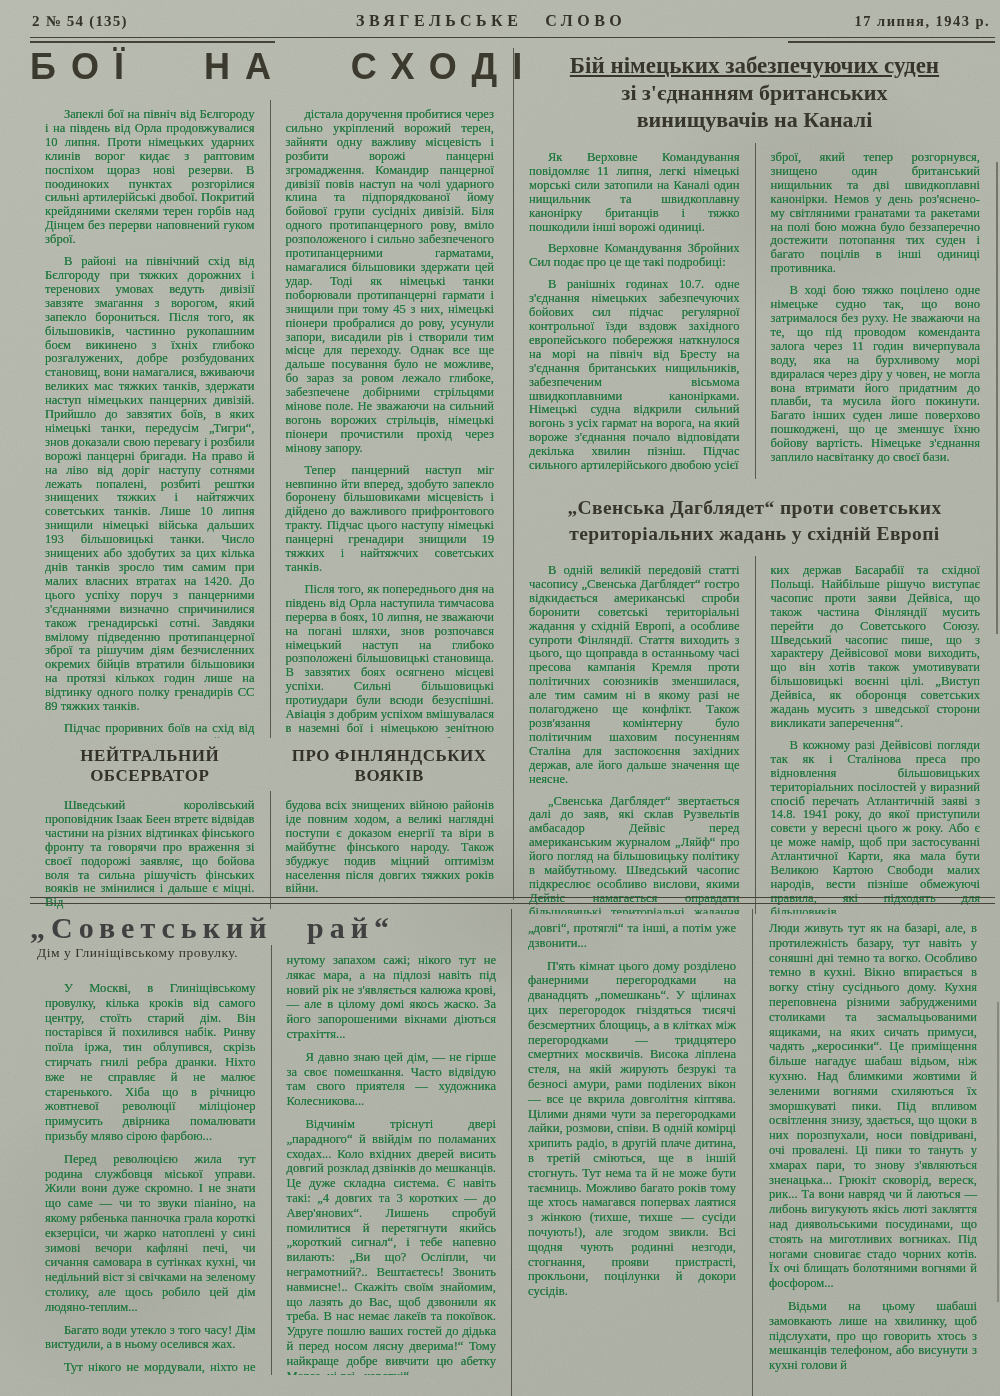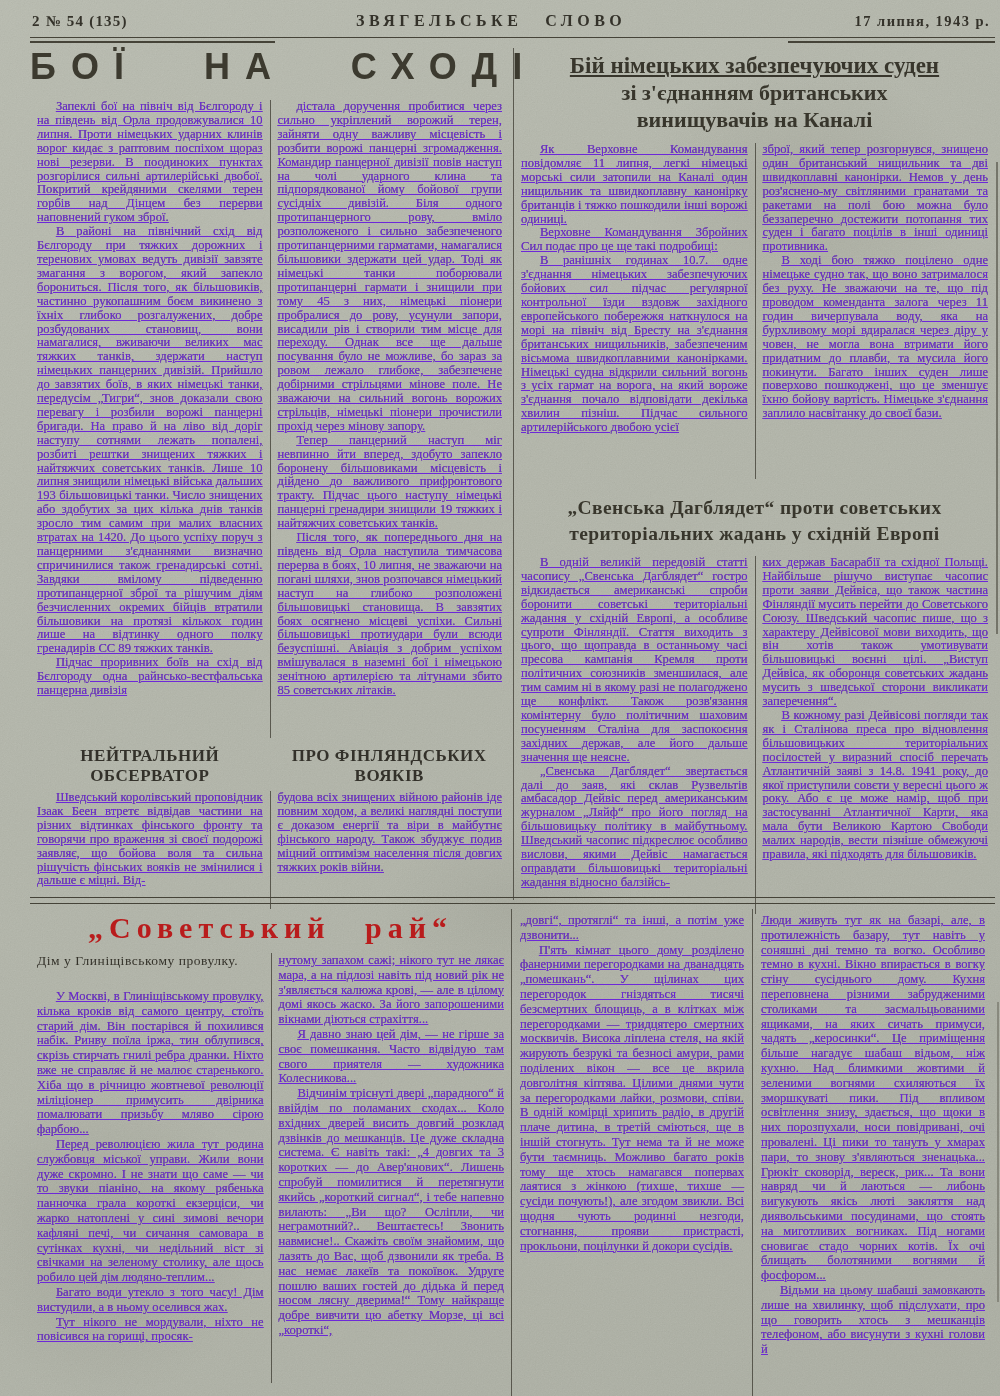--- a/index.html
+++ b/index.html
@@ -26,23 +26,23 @@
   .masthead { font-weight:bold; font-size:16px; letter-spacing:.28em; word-spacing:.9em; }
   .date-line { font-weight:bold; font-size:14.5px; letter-spacing:.1em; }
   .rule-full { position:absolute; top:37px; left:30px; right:5px; border-top:1.4px solid #454338; }
   .rule-left { position:absolute; top:41px; left:30px; width:245px; border-top:2.4px solid #454338; }
   .rule-right{ position:absolute; top:41px; left:788px; right:5px; border-top:2.4px solid #454338; }
 
   
   .cols2 { display:flex; align-items:stretch; overflow:hidden; }
   .col { width:50%; padding:0 7px; box-sizing:border-box; }
   .col + .col { border-left:1px solid rgba(60,58,48,.75); }
-  p.bt { margin:0; text-indent:1.5em; text-align:justify;
-    font-size:12.6px; line-height:13.9px; color:#6d28d9;
-    text-shadow: 0 0 .4px rgba(40,38,30,.55); text-decoration: underline; }
+  p.bt { margin:8px; text-indent:1.5em; text-align:justify;
+    font-size:12.6px; line-height:13.9px; color:#15803d;
+    text-shadow: 0 0 .4px rgba(40,38,30,.55); }
   .bottom p.bt { font-size:12.6px; line-height:14.8px; }
 
   
   .top-left { position:absolute; top:44px; left:30px; width:479px; }
   .h-main { font-family:"Liberation Sans", sans-serif; font-weight:bold;
     font-size:36px; letter-spacing:.42em; word-spacing:1.1em;
     text-align:center; white-space:nowrap; color:#3c3a2f; margin:2px 0 12px 0; }
   .art1-cols { height:638px; }
   .obs-head { display:flex; margin:8px 0 5px 0; }
   .obs-head span { width:50%; text-align:center; font-weight:bold; font-size:17px;
@@ -62,22 +62,22 @@
   .art4-cols { height:358px; }
 
   
   .section-divider { position:absolute; top:897px; left:30px; right:5px; height:5px;
     border-top:1.6px solid #454338; border-bottom:1.6px solid #454338; }
 
   
   .bottom { position:absolute; top:909px; left:30px; right:5px; bottom:0;
     display:flex; overflow:hidden; }
   .b-left { width:481px; flex:none; box-sizing:border-box; }
-  .h-ray { text-align:center; font-weight:bold; font-size:30px; letter-spacing:.2em;
-    word-spacing:.7em; color:#b91c1c; margin:2px 0 8px 0; white-space:nowrap; }
+  .h-ray { font-weight:bold; font-size:30px; letter-spacing:.2em;
+    word-spacing:.7em; color:#404040; margin:2px 0 0 0; white-space:nowrap; }
   .ray-cols { height:430px; }
   .ray-subhead { font-weight:normal; font-size:13.5px; letter-spacing:.04em;
     margin:0 0 20px 0; text-align:justify; }
   .b-col { width:241px; flex:none; padding:4px 8px 0 8px; box-sizing:border-box;
     border-left:1px solid rgba(60,58,48,.75); overflow:hidden; }
 
   
   .edge-line-top { position:absolute; right:2px; top:162px; width:2px; height:472px;
     background:#413f35; opacity:.55; }
   .edge-line-bottom { position:absolute; right:1px; top:1002px; width:2px; height:300px;

